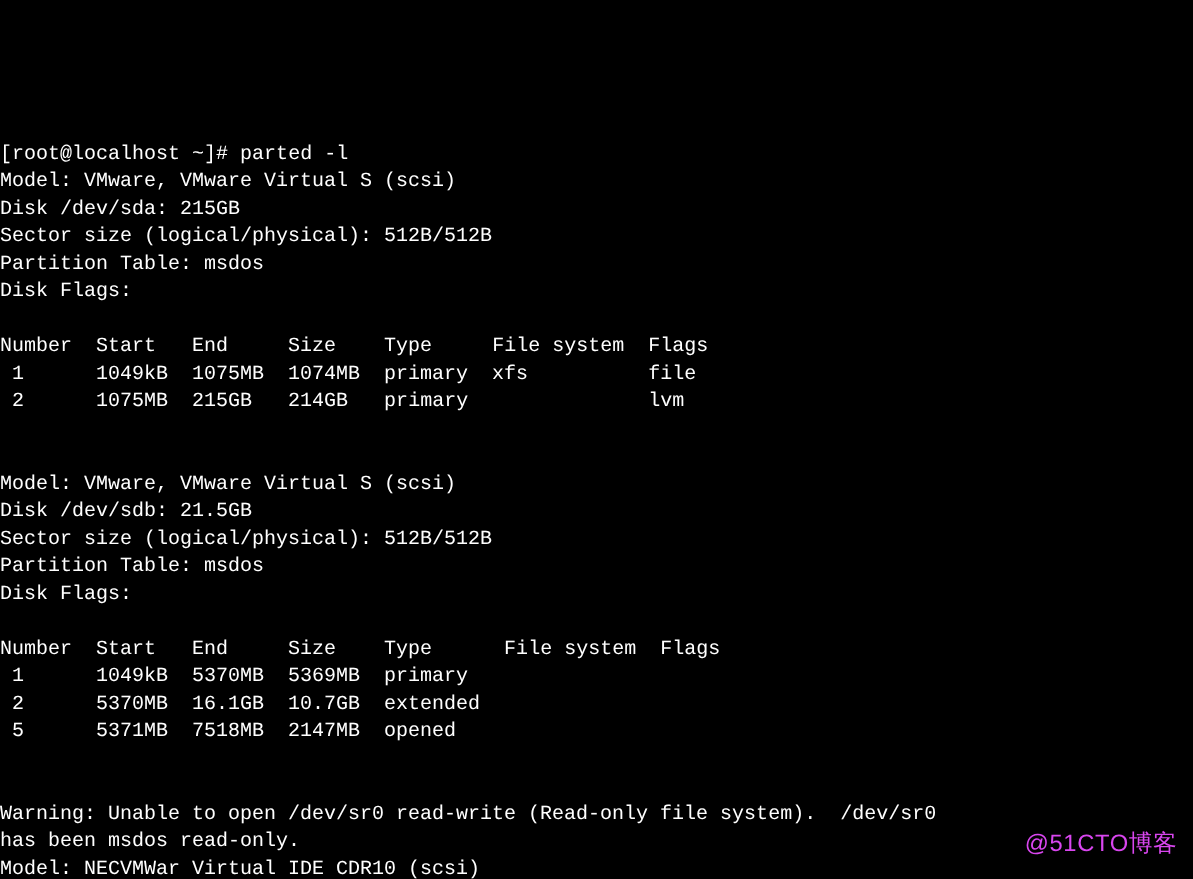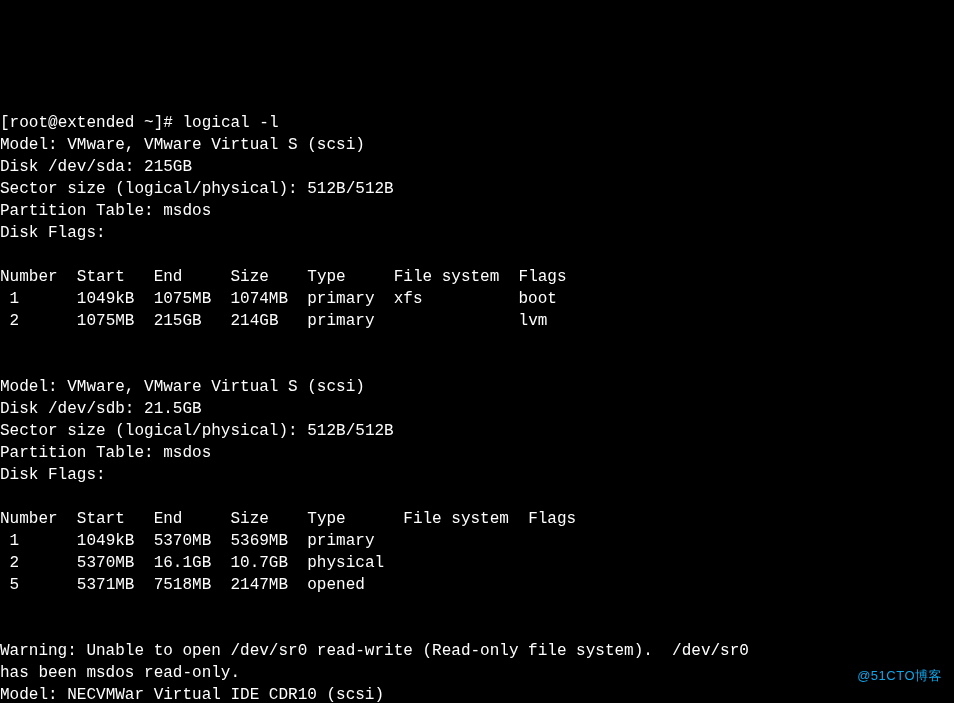--- a/index.html
+++ b/index.html
@@ -15,52 +15,52 @@
     overflow: hidden;
     white-space: pre;
   }
   .terminal {
     padding: 2px 0 0 0;
   }
   .watermark {
     position: absolute;
     right: 12px;
     bottom: 16px;
-    color: #0ea5e9;
+    color: #d946ef;
     font-family: Arial, sans-serif;
-    font-size: 13px;
+    font-size: 19px;
     letter-spacing: 0.5px;
   }
 </style>
 </head>
 <body>
 
 
 
-<div class="terminal"><span>[<span>root</span>@<span>extended</span> <span>~</span>]<span>#</span> <span>logical -l</span></span>
+<div class="terminal"><span>[<span>root</span>@<span>localhost</span> <span>~</span>]<span>#</span> <span>parted -l</span></span>
 <span><span>Model:</span> <span>VMware, VMware Virtual S (scsi)</span></span>
 <span><span>Disk</span> <span>/dev/sda</span>: <span>215GB</span></span>
 <span><span>Sector size (logical/physical):</span> <span>512B/512B</span></span>
 <span><span>Partition Table:</span> <span>msdos</span></span>
 <span><span>Disk Flags:</span> <span></span></span>
 
 <span><span>Number</span>  <span>Start</span>   <span>End</span>     <span>Size</span>    <span>Type</span>     <span>File system</span>  <span>Flags</span></span>
-<span> <span>1</span>      <span>1049kB</span>  <span>1075MB</span>  <span>1074MB</span>  <span>primary</span>  <span>xfs</span>          <span>boot</span></span>
+<span> <span>1</span>      <span>1049kB</span>  <span>1075MB</span>  <span>1074MB</span>  <span>primary</span>  <span>xfs</span>          <span>file</span></span>
 <span> <span>2</span>      <span>1075MB</span>  <span>215GB</span>   <span>214GB</span>   <span>primary</span>               <span>lvm</span></span>
 
 
 <span><span>Model:</span> <span>VMware, VMware Virtual S (scsi)</span></span>
 <span><span>Disk</span> <span>/dev/sdb</span>: <span>21.5GB</span></span>
 <span><span>Sector size (logical/physical):</span> <span>512B/512B</span></span>
 <span><span>Partition Table:</span> <span>msdos</span></span>
 <span><span>Disk Flags:</span> <span></span></span>
 
 <span><span>Number</span>  <span>Start</span>   <span>End</span>     <span>Size</span>    <span>Type</span>      <span>File system</span>  <span>Flags</span></span>
 <span> <span>1</span>      <span>1049kB</span>  <span>5370MB</span>  <span>5369MB</span>  <span>primary</span></span>
-<span> <span>2</span>      <span>5370MB</span>  <span>16.1GB</span>  <span>10.7GB</span>  <span>physical</span></span>
+<span> <span>2</span>      <span>5370MB</span>  <span>16.1GB</span>  <span>10.7GB</span>  <span>extended</span></span>
 <span> <span>5</span>      <span>5371MB</span>  <span>7518MB</span>  <span>2147MB</span>  <span>opened</span></span>
 
 
 <span>Warning: Unable to open /dev/sr0 read-write (Read-only file system).  /dev/sr0
 has been msdos read-only.</span>
 <span><span>Model:</span> <span>NECVMWar Virtual IDE CDR10 (scsi)</span></span>
 </div>
 
 <div class="watermark">@51CTO博客</div>
 

